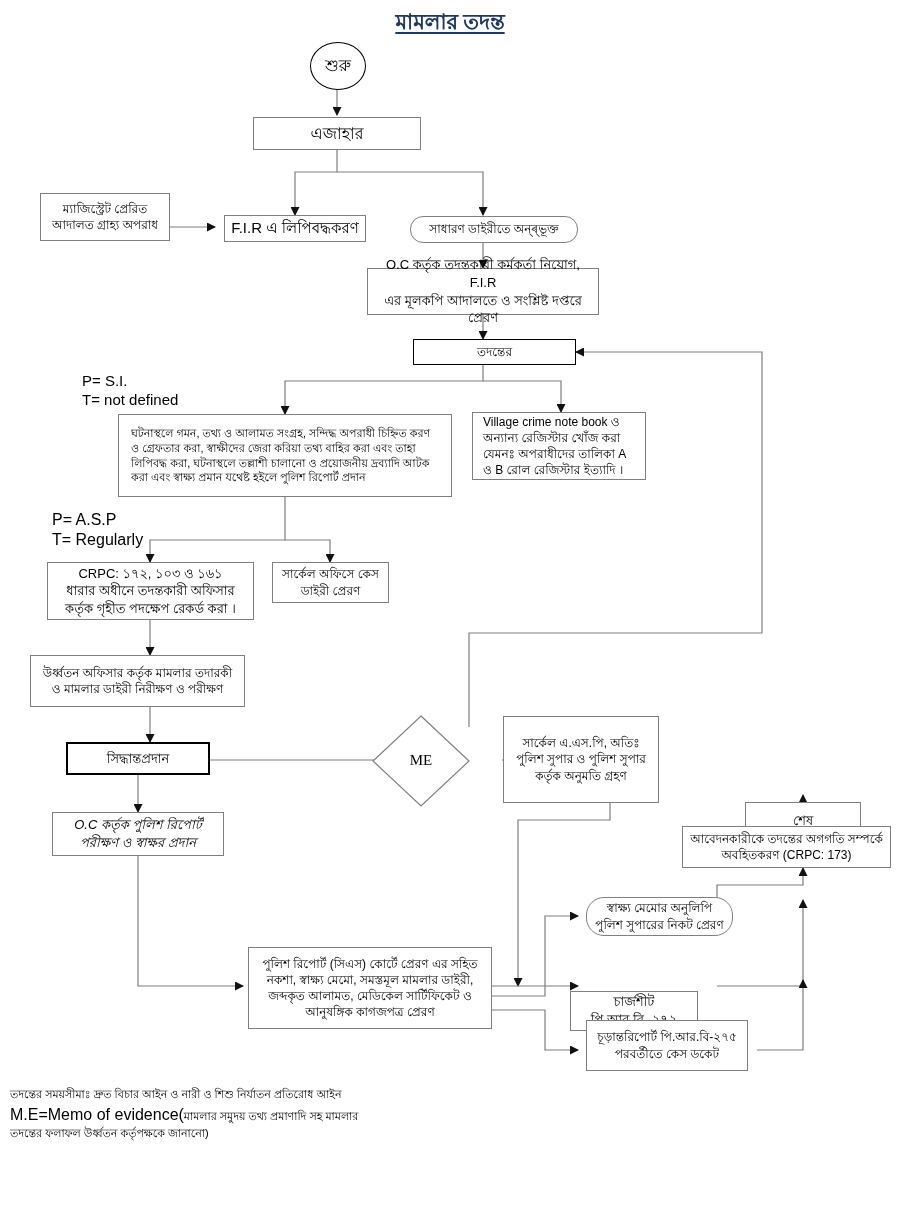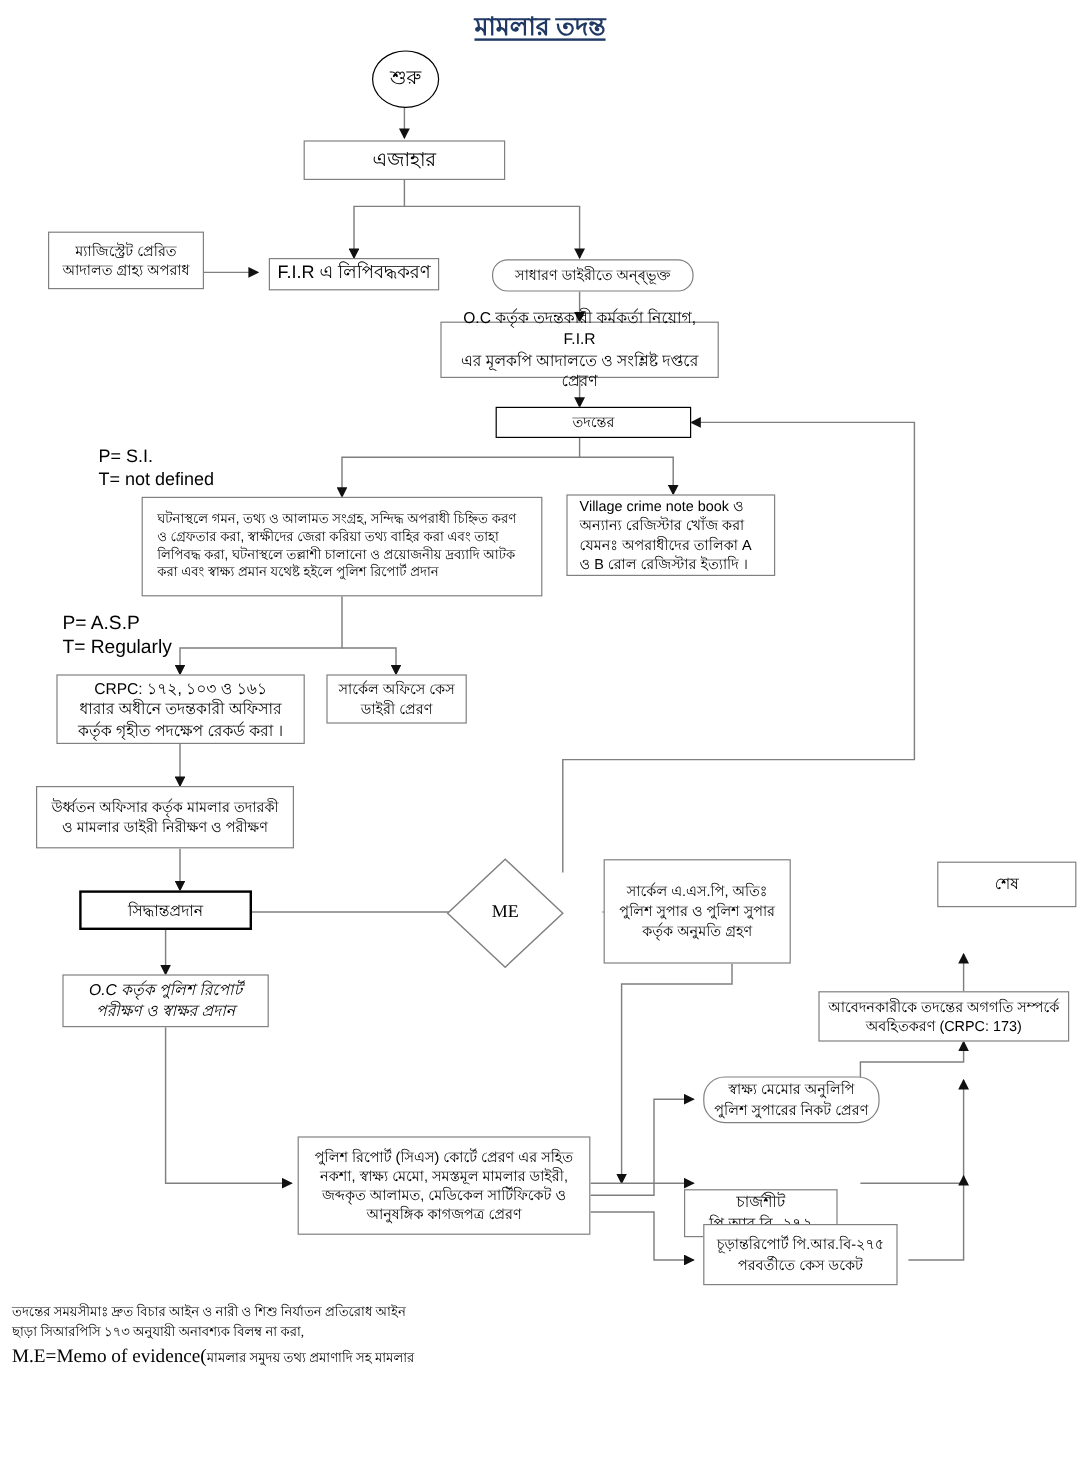--- a/index.html
+++ b/index.html
@@ -151,21 +151,21 @@
   <span class="txt" style="white-space:pre-line;">সার্কেল এ.এস.পি, অতিঃ
 পুলিশ সুপার ও পুলিশ সুপার
 কর্তৃক অনুমতি গ্রহণ</span>
 </div>
 
 <div class="node f13" style="left:52px;top:812px;width:172px;height:44px;font-style:italic;">
   <span class="txt" style="white-space:pre-line;">O.C কর্তৃক পুলিশ রিপোর্ট
 পরীক্ষণ ও স্বাক্ষর প্রদান</span>
 </div>
 
-<div class="node f13" style="left:745px;top:718px;width:116px;height:38px;margin-left:36px;">
+<div class="node f13" style="left:745px;top:802px;width:116px;height:38px;">
   <span class="txt">শেষ</span>
 </div>
 
 <div class="node f12" style="left:682px;top:826px;width:209px;height:42px;">
   <span class="txt" style="white-space:pre-line;">আবেদনকারীকে তদন্তের অগগতি সম্পর্কে
 অবহিতকরণ (CRPC: 173)</span>
 </div>
 
 <div class="node f12" style="left:586px;top:897px;width:147px;height:39px;border-radius:18px;">
   <span class="txt" style="white-space:pre-line;">স্বাক্ষ্য মেমোর অনুলিপি
@@ -184,19 +184,19 @@
 
 <div class="node f12" style="left:248px;top:947px;width:244px;height:82px;padding:3px 6px;">
   <span class="txt">পুলিশ রিপোর্ট (সিএস) কোর্টে প্রেরণ এর সহিত নকশা, স্বাক্ষ্য মেমো, সমস্তমূল মামলার ডাইরী, জব্দকৃত আলামত, মেডিকেল সার্টিফিকেট ও আনুষঙ্গিক কাগজপত্র প্রেরণ</span>
 </div>
 
 <div class="lbl f15" style="left:82px;top:372px;">P= S.I.
 T= not defined</div>
 <div class="lbl f14" style="left:52px;top:510px;">P= A.S.P
 T= Regularly</div>
 
-<div class="foot" style="left:10px;top:1087px;width:430px;font-family:Liberation Serif, serif;">
+<div class="foot" style="left:10px;top:1087px;width:430px;">
   <div class="f11">তদন্তের সময়সীমাঃ দ্রুত বিচার আইন ও নারী ও শিশু নির্যাতন প্রতিরোধ আইন</div>
-  <div class="f11">ছাড়া সিআরপিসি ১৭৩ অনুযায়ী অনাবশ্যক বিলম্ব না করা,</div>
   <div>
     <span class="f14">M.E=Memo of evidence(</span><span class="f11">মামলার সমুদয় তথ্য প্রমাণাদি সহ মামলার</span>
   </div>
+  <div class="f11">তদন্তের ফলাফল উর্ধ্বতন কর্তৃপক্ষকে জানানো)</div>
 </div>
 
 </body></html>

